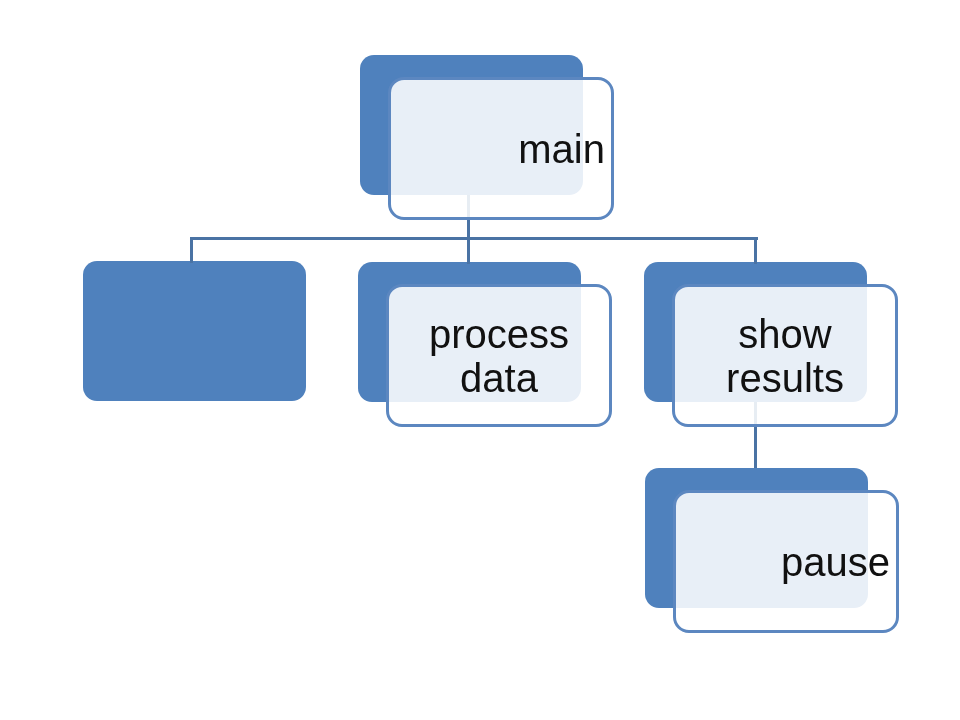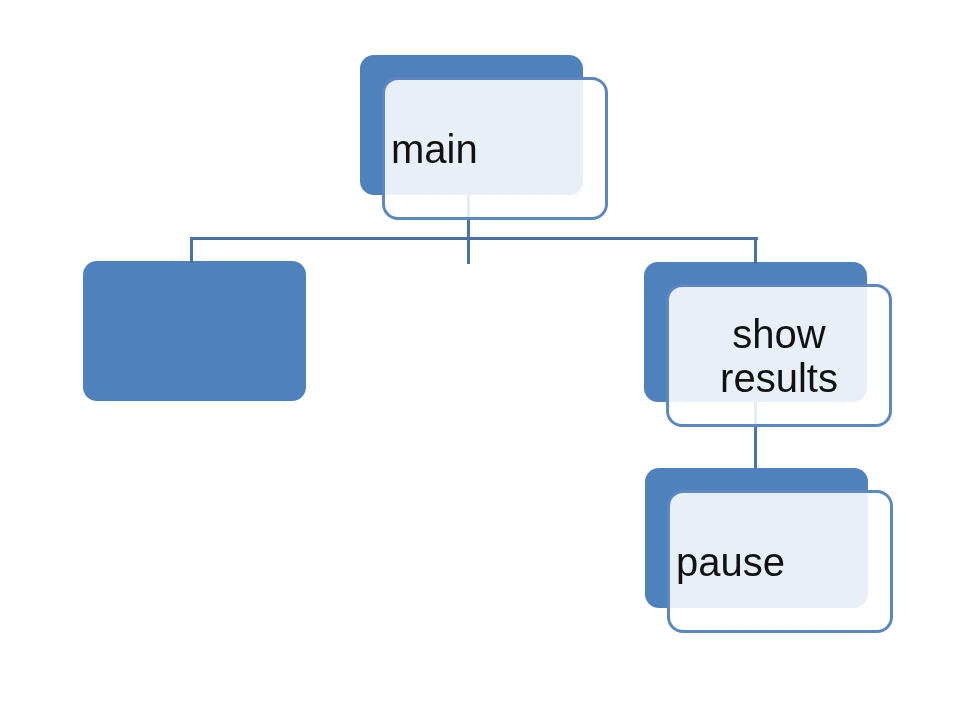--- a/index.html
+++ b/index.html
@@ -25,32 +25,32 @@
     left: 0;
     top: 0;
     width: 223px;
     height: 140px;
     background: var(--accent, #4f81bd);
     border-radius: 14px;
     z-index: 1;
   }
   .front {
     position: absolute;
-    left: 22px;
+    left: 28px;
     top: 22px;
     width: 226px;
     height: 143px;
     box-sizing: border-box;
     background: var(--front-fill, rgba(255,255,255,0.87));
     border: 3px solid var(--front-border, #5c87c0);
     border-radius: 16px;
     z-index: 3;
     display: flex;
     align-items: center;
-    justify-content: flex-start;
+    justify-content: flex-end;
     text-align: center;
   }
   .label {
     font-size: 40px;
     line-height: 44px;
     color: var(--text, #111111);
     padding: 0 6px;
   }
   .connector {
     position: absolute;
@@ -76,20 +76,26 @@
     <div class="back"></div>
     <div class="front">
       <span class="label">main</span>
     </div>
   </div>
 
   <div class="node" style="left:83px; top:261px">
     <div class="back"></div>
   </div>
 
+  <div class="node" style="left:358px; top:262px">
+    <div class="back"></div>
+    <div class="front">
+      <span class="label">process data</span>
+    </div>
+  </div>
 
   <div class="node" style="left:644px; top:262px">
     <div class="back"></div>
     <div class="front">
       <span class="label">show results</span>
     </div>
   </div>
 
   <div class="node" style="left:645px; top:468px">
     <div class="back"></div>

